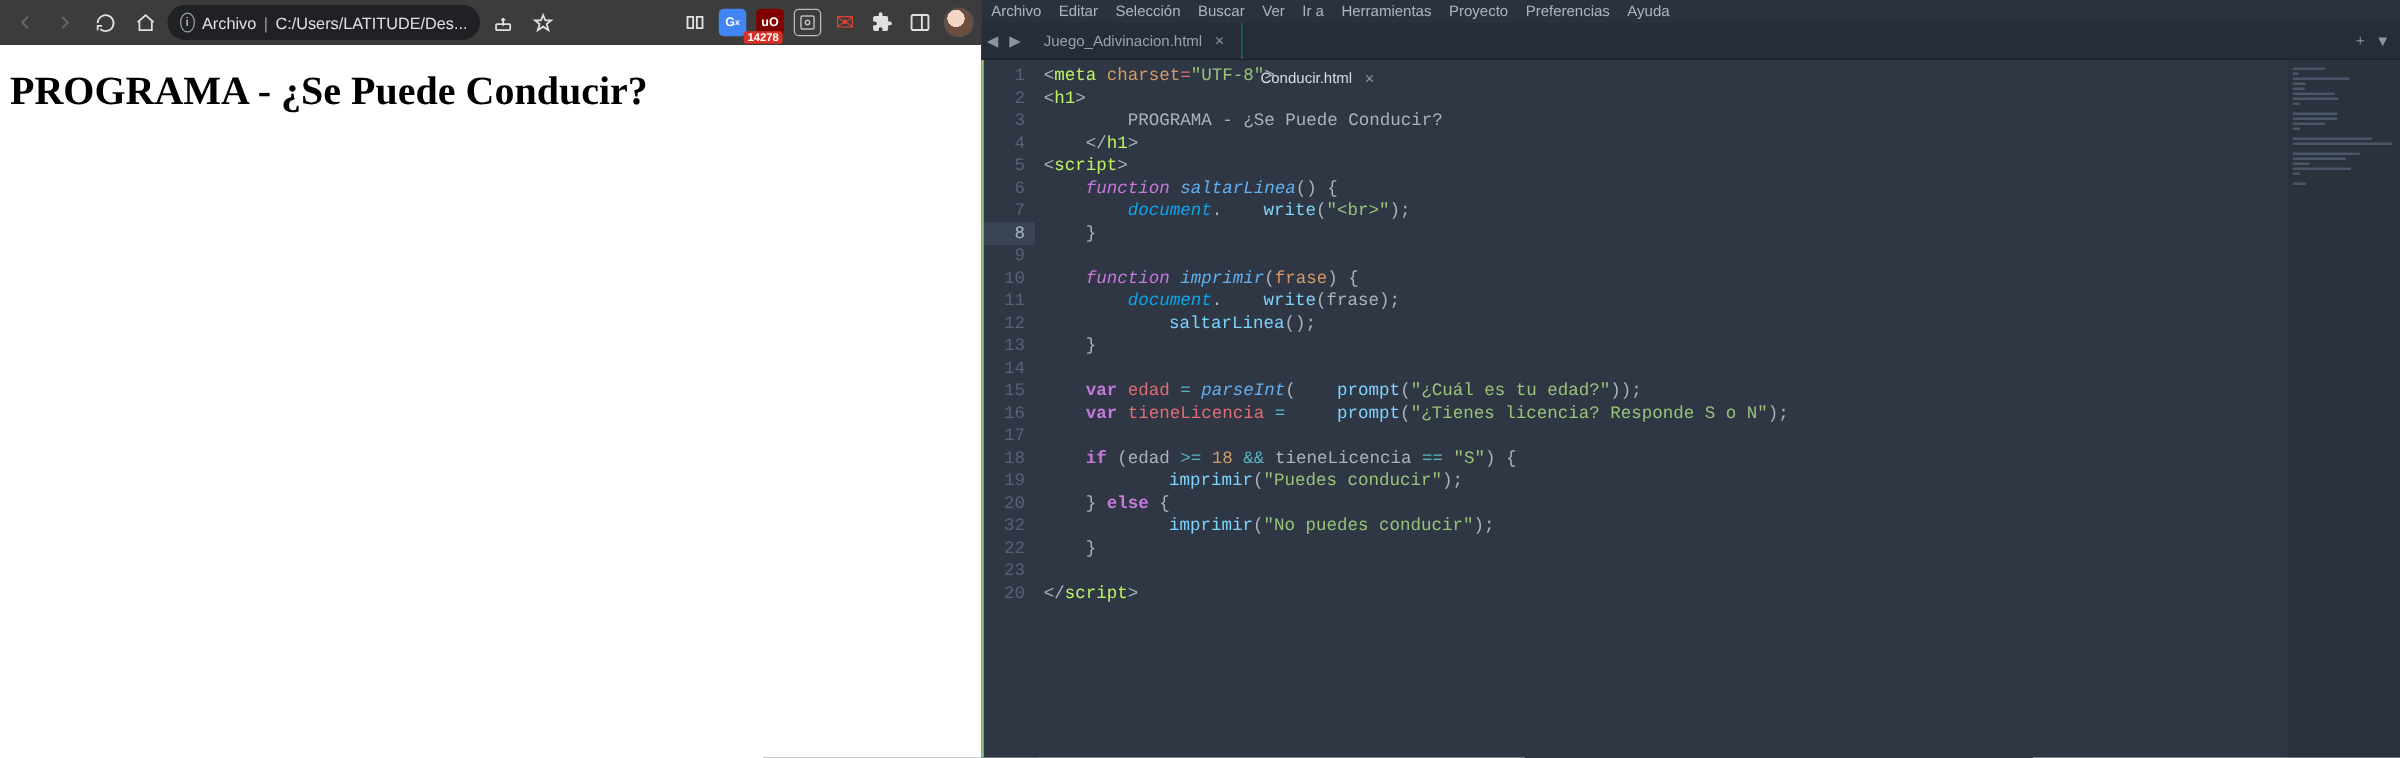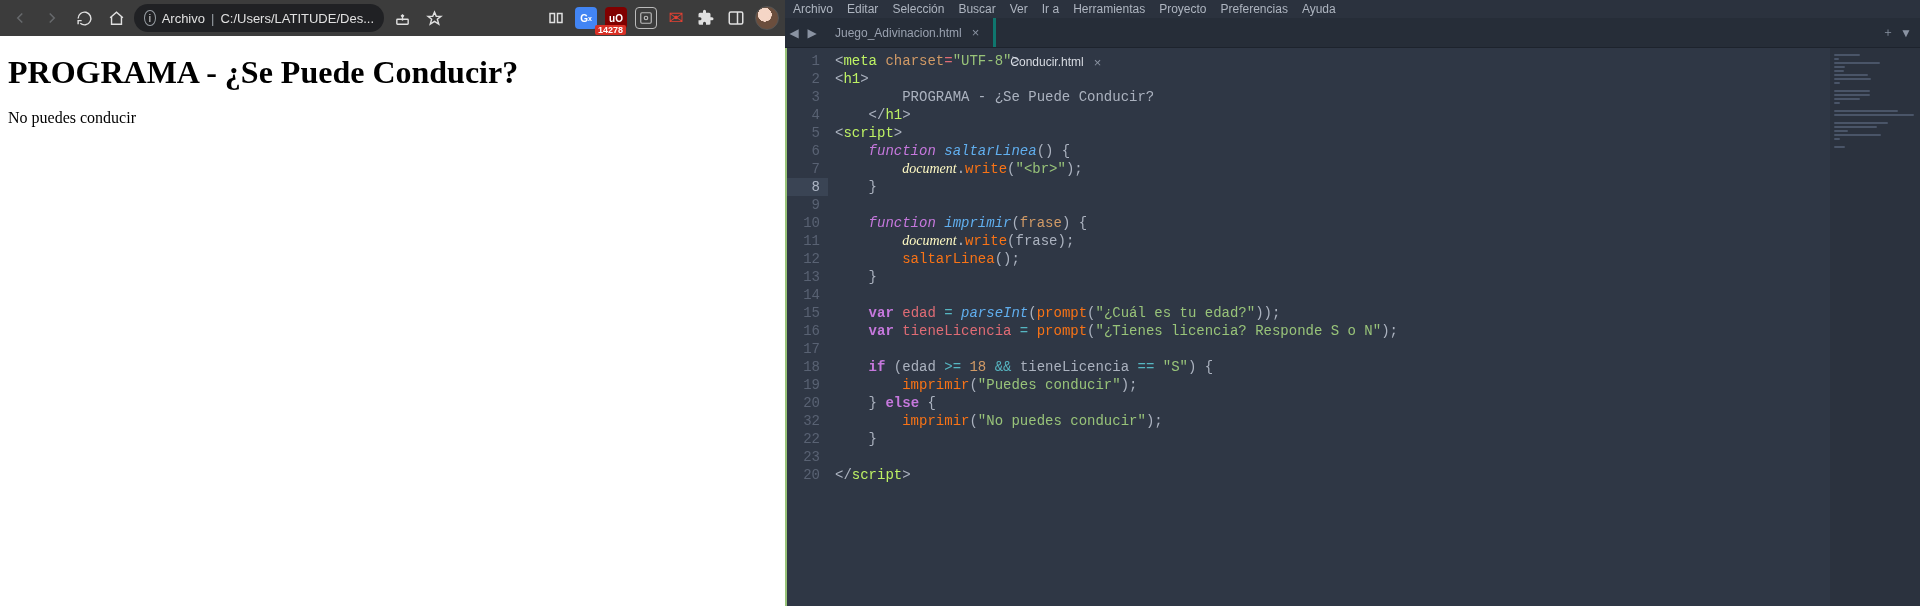--- a/index.html
+++ b/index.html
@@ -24,44 +24,44 @@
   .avatar { width:24px; height:24px; border-radius:50%; background: radial-gradient(circle at 40% 35%, #f5d6c6 35%, #6b4e3d 36%); border:1px solid #555;}
   .page { flex:1; background:#fff; padding: 18px 8px; font-family: "Times New Roman", serif; color:#000;}
   .page h1 { font-size: 32px; font-weight: bold; margin-bottom: 18px;}
   .page p { font-size: 16px; }
 
   
   .editor { width: 1135px; height: 606px; background:#2f3745; display:flex; flex-direction:column; color:#c0c5ce; font-family: Consolas, "Courier New", monospace; font-size:14px; position:relative;}
   .menubar { height: 18px; background:#2b323e; display:flex; align-items:center; gap:14px; padding:0 8px; font-size:12px; color:#aeb5c0; font-family: sans-serif; overflow:hidden;}
   .tabbar { height: 30px; background:#262d38; display:flex; align-items:stretch; font-family: sans-serif; font-size:12px; border-bottom:1px solid #1d232d;}
   .tab-nav { width:18px; display:flex; align-items:center; justify-content:center; color:#8a93a2;}
-  .tab { display:flex; align-items:center; padding:0 14px; gap:10px; color:#99a1af; border-right:3px solid #0f766e; position:relative;}
+  .tab { display:flex; align-items:center; padding:0 14px; gap:10px; color:#99a1af; border-right:1px solid #0f766e; position:relative;}
   .tab.active { background:#0c4a6e; color:#d7dbe2;margin-top:44px;}
   .tab .close { font-size:13px; color:#8a93a2;}
   .tab-actions { margin-left:auto; display:flex; align-items:center; gap:6px; padding:0 8px; color:#8a93a2;}
   .code-area { flex:1; display:flex; overflow:hidden;}
   .gutter { width:44px; background:#2f3745; text-align:right; padding:4px 8px 0 0; color:#596273; user-select:none; border-right:1px solid #2f3745;}
   .gutter .ln { height:18px; line-height:18px;}
   .gutter .ln.active { background:#3a4454; color:#aeb7c6; margin-right:-8px; padding-right:8px;}
   .code { flex:1; padding:4px 0 0 6px; white-space:pre; line-height:18px; font-size:14px;}
   .code .line { height:18px;}
   .minimap { width:90px; background:#2b323e; padding:6px 4px; }
   .mm-line { height:2px; margin-bottom:2px; background:#4a5568; border-radius:1px;}
 
   
   .t-tag   { color:#bef264; }
   .t-attr  { color:#d19a66; }
   .t-str   { color:#98c379; }
   .t-angle { color:#abb2bf; }
   .t-eq    { color:#e06c75; }
   .t-kw    { color:#c678dd; font-style:italic;}
   .t-kw2   { color:#c678dd;font-weight:bold;}
-  .t-fn    { color:#f97316; }
+  .t-fn    { color:#7dd3fc;margin-left:33px; }
   .t-fn-i  { color:#61afef; font-style:italic;}
-  .t-obj   { color:#fef9c3; font-style:italic;font-family:Liberation Serif, serif;}
+  .t-obj   { color:#0ea5e9; font-style:italic;}
   .t-var   { color:#e06c75; }
   .t-param { color:#d19a66; }
   .t-op    { color:#56b6c2; }
   .t-punc  { color:#abb2bf; }
   .t-num   { color:#d19a66; }
   .t-plain { color:#abb2bf; }
   .edge    { position:absolute; left:0; top:48px; bottom:0; width:2px; background:#98c379;}
 </style>
 </head>
 <body>
@@ -134,21 +134,20 @@
         <svg width="18" height="18" viewBox="0 0 24 24" fill="none" stroke="currentColor" stroke-width="2">
             <rect x="3" y="4" width="18" height="16" rx="2"></rect>
             <line x1="14" y1="4" x2="14" y2="20"></line>
           </svg>
       </div>
       <div class="avatar"></div>
     </div>
   </div>
   <div class="page">
     <h1>PROGRAMA - ¿Se Puede Conducir?</h1>
-    <p>No puedes conducir</p>
   </div>
 </div>
 
 <div class="editor">
   <div class="edge"></div>
   <div class="menubar" id="menubar">
       <span>Archivo</span>
       <span>Editar</span>
       <span>Selección</span>
       <span>Buscar</span>

